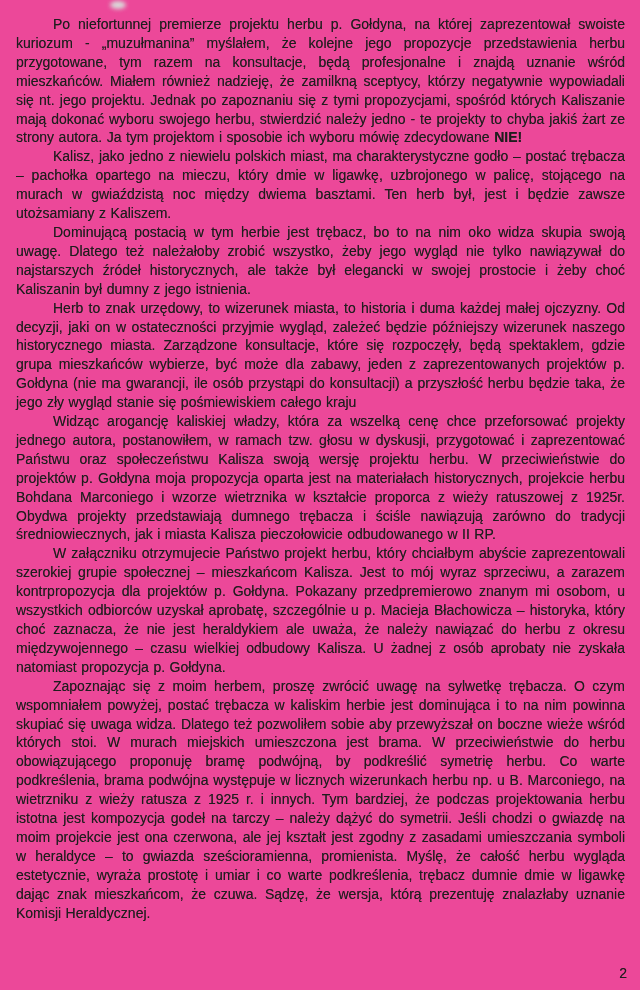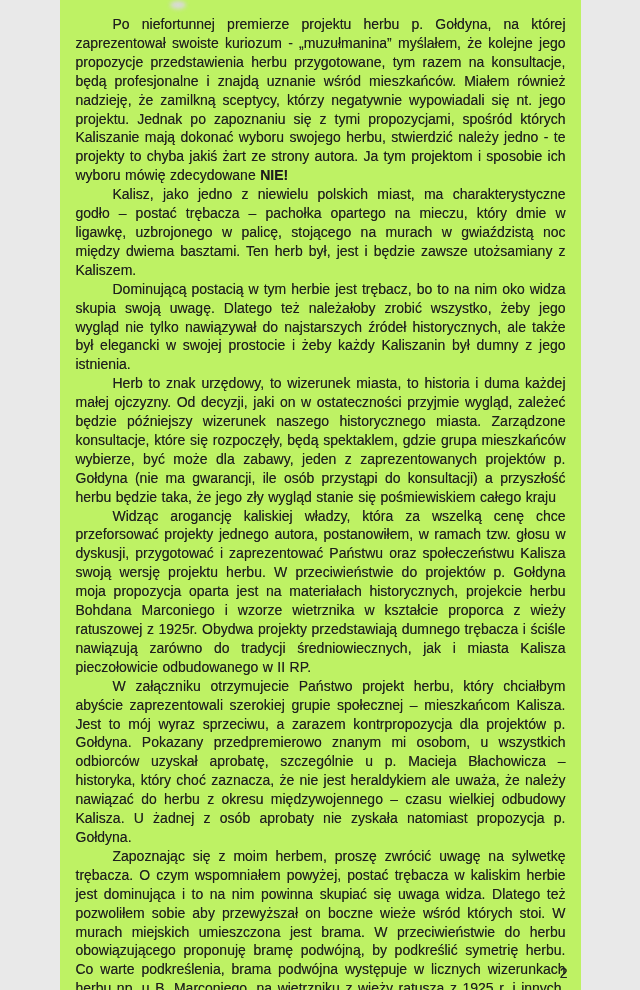--- a/index.html
+++ b/index.html
@@ -2,24 +2,24 @@
 <html><head>
 <meta charset="utf-8">
 <style>
   html, body {
     margin: 0;
     padding: 0;
     background: #e9e9e9;
   }
   .page {
     position: relative;
-    width: 521px;
+    width: 640px;
     height: 990px;
     margin: 0 auto;
-    background: #bef264;
+    background: #ec4899;
     box-sizing: border-box;
     padding: 15px 15px 0 16px;
     overflow: hidden;
     font-family: "Liberation Sans", sans-serif;
     color: #1e1e1e;
   }
   .page p {
     margin: 0;
     text-align: justify;
     text-indent: 37px;
@@ -52,21 +52,21 @@
 </head>
 <body>
 
 <div class="page">
   <div class="scan-smudge"></div>
 
   <p><span>Po niefortunnej premierze projektu herbu p. Gołdyna, na której zaprezentował swoiste kuriozum - „muzułmanina” myślałem, że kolejne jego propozycje przedstawienia herbu przygotowane, tym razem na konsultacje, będą profesjonalne i znajdą uznanie wśród mieszkańców. Miałem również nadzieję, że zamilkną sceptycy, którzy negatywnie wypowiadali się nt. jego projektu. Jednak po zapoznaniu się z tymi propozycjami, spośród których Kaliszanie mają dokonać wyboru swojego herbu, stwierdzić należy jedno - te projekty to chyba jakiś żart ze strony autora. Ja tym projektom i sposobie ich wyboru mówię zdecydowane </span><b>NIE!</b></p>
 
   <p>Kalisz, jako jedno z niewielu polskich miast, ma charakterystyczne godło – postać trębacza – pachołka opartego na mieczu, który dmie w ligawkę, uzbrojonego w palicę, stojącego na murach w gwiaździstą noc między dwiema basztami. Ten herb był, jest i będzie zawsze utożsamiany z Kaliszem.</p>
 
-  <p>Dominującą postacią w tym herbie jest trębacz, bo to na nim oko widza skupia swoją uwagę. Dlatego też należałoby zrobić wszystko, żeby jego wygląd nie tylko nawiązywał do najstarszych źródeł historycznych, ale także był elegancki w swojej prostocie i żeby każdy Kaliszanin był dumny z jego istnienia.</p>
+  <p>Dominującą postacią w tym herbie jest trębacz, bo to na nim oko widza skupia swoją uwagę. Dlatego też należałoby zrobić wszystko, żeby jego wygląd nie tylko nawiązywał do najstarszych źródeł historycznych, ale także był elegancki w swojej prostocie i żeby choć Kaliszanin był dumny z jego istnienia.</p>
 
   <p>Herb to znak urzędowy, to wizerunek miasta, to historia i duma każdej małej ojczyzny. Od decyzji, jaki on w ostateczności przyjmie wygląd, zależeć będzie późniejszy wizerunek naszego historycznego miasta. Zarządzone konsultacje, które się rozpoczęły, będą spektaklem, gdzie grupa mieszkańców wybierze, być może dla zabawy, jeden z zaprezentowanych projektów p. Gołdyna (nie ma gwarancji, ile osób przystąpi do konsultacji) a przyszłość herbu będzie taka, że jego zły wygląd stanie się pośmiewiskiem całego kraju</p>
 
   <p>Widząc arogancję kaliskiej władzy, która za wszelką cenę chce przeforsować projekty jednego autora, postanowiłem, w ramach tzw. głosu w dyskusji, przygotować i zaprezentować Państwu oraz społeczeństwu Kalisza swoją wersję projektu herbu. W przeciwieństwie do projektów p. Gołdyna moja propozycja oparta jest na materiałach historycznych, projekcie herbu Bohdana Marconiego i wzorze wietrznika w kształcie proporca z wieży ratuszowej z 1925r. Obydwa projekty przedstawiają dumnego trębacza i ściśle nawiązują zarówno do tradycji średniowiecznych, jak i miasta Kalisza pieczołowicie odbudowanego w II RP.</p>
 
   <p>W załączniku otrzymujecie Państwo projekt herbu, który chciałbym abyście zaprezentowali szerokiej grupie społecznej – mieszkańcom Kalisza. Jest to mój wyraz sprzeciwu, a zarazem kontrpropozycja dla projektów p. Gołdyna. Pokazany przedpremierowo znanym mi osobom, u wszystkich odbiorców uzyskał aprobatę, szczególnie u p. Macieja Błachowicza – historyka, który choć zaznacza, że nie jest heraldykiem ale uważa, że należy nawiązać do herbu z okresu międzywojennego – czasu wielkiej odbudowy Kalisza. U żadnej z osób aprobaty nie zyskała natomiast propozycja p. Gołdyna.</p>
 
   <p>Zapoznając się z moim herbem, proszę zwrócić uwagę na sylwetkę trębacza. O czym wspomniałem powyżej, postać trębacza w kaliskim herbie jest dominująca i to na nim powinna skupiać się uwaga widza. Dlatego też pozwoliłem sobie aby przewyższał on boczne wieże wśród których stoi. W murach miejskich umieszczona jest brama. W przeciwieństwie do herbu obowiązującego proponuję bramę podwójną, by podkreślić symetrię herbu. Co warte podkreślenia, brama podwójna występuje w licznych wizerunkach herbu np. u B. Marconiego, na wietrzniku z wieży ratusza z 1925 r. i innych. Tym bardziej, że podczas projektowania herbu istotna jest kompozycja godeł na tarczy – należy dążyć do symetrii. Jeśli chodzi o gwiazdę na moim projekcie jest ona czerwona, ale jej kształt jest zgodny z zasadami umieszczania symboli w heraldyce – to gwiazda sześcioramienna, promienista. Myślę, że całość herbu wygląda estetycznie, wyraża prostotę i umiar i co warte podkreślenia, trębacz dumnie dmie w ligawkę dając znak mieszkańcom, że czuwa. Sądzę, że wersja, którą prezentuję znalazłaby uznanie Komisji Heraldycznej.</p>
 
   <div class="page-number">2</div>

